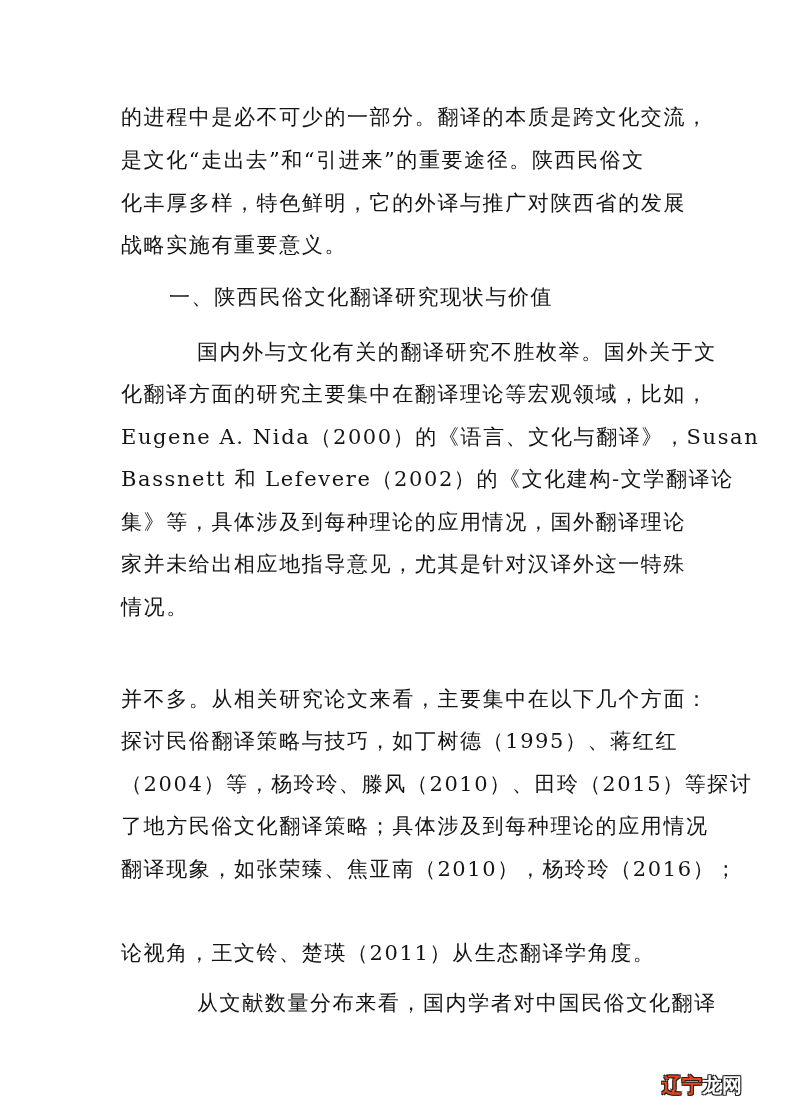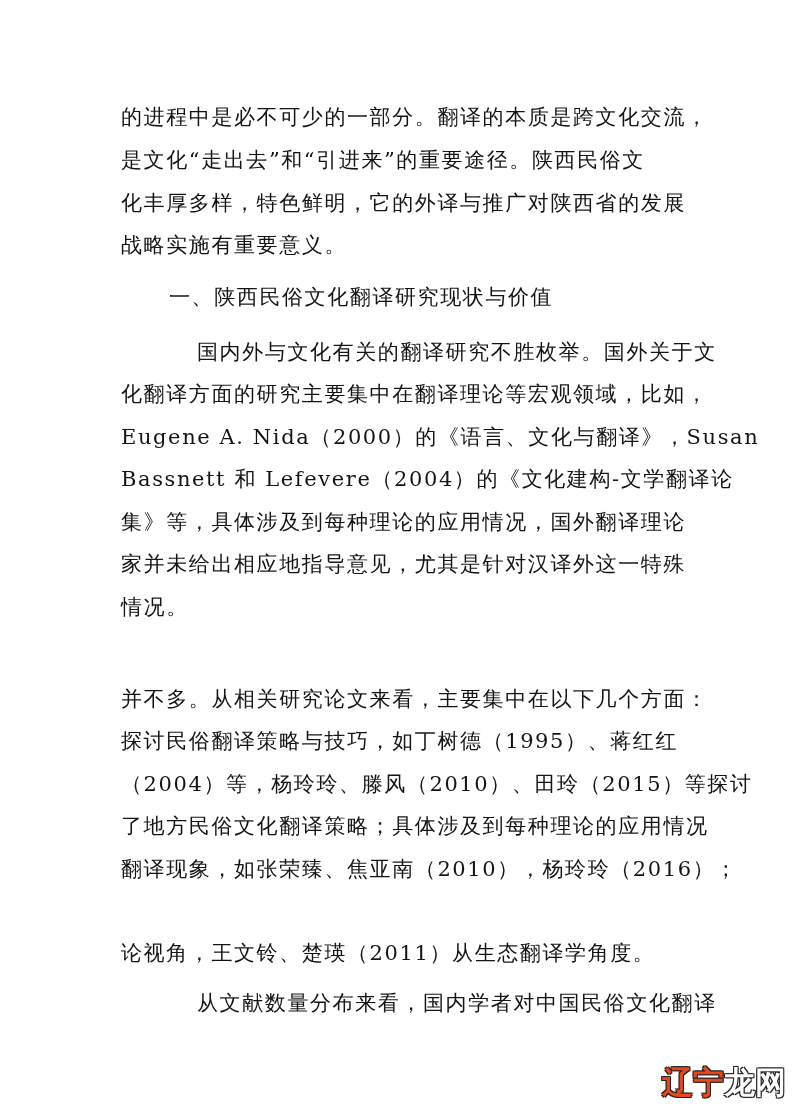--- a/index.html
+++ b/index.html
@@ -31,23 +31,23 @@
       white-space: nowrap;
       letter-spacing: 1.6px;
       color: #141414;
     }
     .line.indent { left: 165px; margin-left: 32px; }
     .line.heading { left: 169px; }
     .watermark {
       position: absolute;
       left: 662px;
       top: 1070px;
-      font-family: Liberation Mono, monospace;
+      font-family: Liberation Serif, serif;
       font-weight: bold;
-      font-size: 31px;
+      font-size: 20px;
       letter-spacing: 0px;
       line-height: 30px;
       white-space: nowrap;
     }
     .wm-a {
       color: #e8461c;
       text-shadow: -1px -1px 0 #222, 1px -1px 0 #222, -1px 1px 0 #222, 1px 1px 0 #222, 0 0 2px #fff;
     }
     .wm-b {
       color: #ffffff;
@@ -62,21 +62,21 @@
   <div class="line" style="top:102px">的进程中是必不可少的一部分。翻译的本质是跨文化交流，</div>
   <div class="line" style="top:145px">是文化“走出去”和“引进来”的重要途径。陕西民俗文</div>
   <div class="line" style="top:188px">化丰厚多样，特色鲜明，它的外译与推广对陕西省的发展</div>
   <div class="line heading" style="top:282px">一、陕西民俗文化翻译研究现状与价值</div>
 
   <div class="line" style="top:230px">战略实施有重要意义。</div>
 
   <div class="line indent" style="top:337px">国内外与文化有关的翻译研究不胜枚举。国外关于文</div>
   <div class="line" style="top:379px">化翻译方面的研究主要集中在翻译理论等宏观领域，比如，</div>
   <div class="line" style="top:422px">Eugene A. Nida（2000）的《语言、文化与翻译》，Susan</div>
-  <div class="line" style="top:464px">Bassnett 和 Lefevere（2004）的《文化建构-文学翻译论</div>
+  <div class="line" style="top:464px">Bassnett 和 Lefevere（2002）的《文化建构-文学翻译论</div>
   <div class="line" style="top:507px">集》等，具体涉及到每种理论的应用情况，国外翻译理论</div>
   <div class="line" style="top:549px">家并未给出相应地指导意见，尤其是针对汉译外这一特殊</div>
   <div class="line" style="top:592px">情况。</div>
 
   <div class="line" style="top:684px">并不多。从相关研究论文来看，主要集中在以下几个方面：</div>
   <div class="line" style="top:726px">探讨民俗翻译策略与技巧，如丁树德（1995）、蒋红红</div>
   <div class="line" style="top:769px">（2004）等，杨玲玲、滕风（2010）、田玲（2015）等探讨</div>
   <div class="line" style="top:811px">了地方民俗文化翻译策略；具体涉及到每种理论的应用情况</div>
   <div class="line" style="top:854px">翻译现象，如张荣臻、焦亚南（2010），杨玲玲（2016）；</div>
   <div class="line" style="top:938px">论视角，王文铃、楚瑛（2011）从生态翻译学角度。</div>

